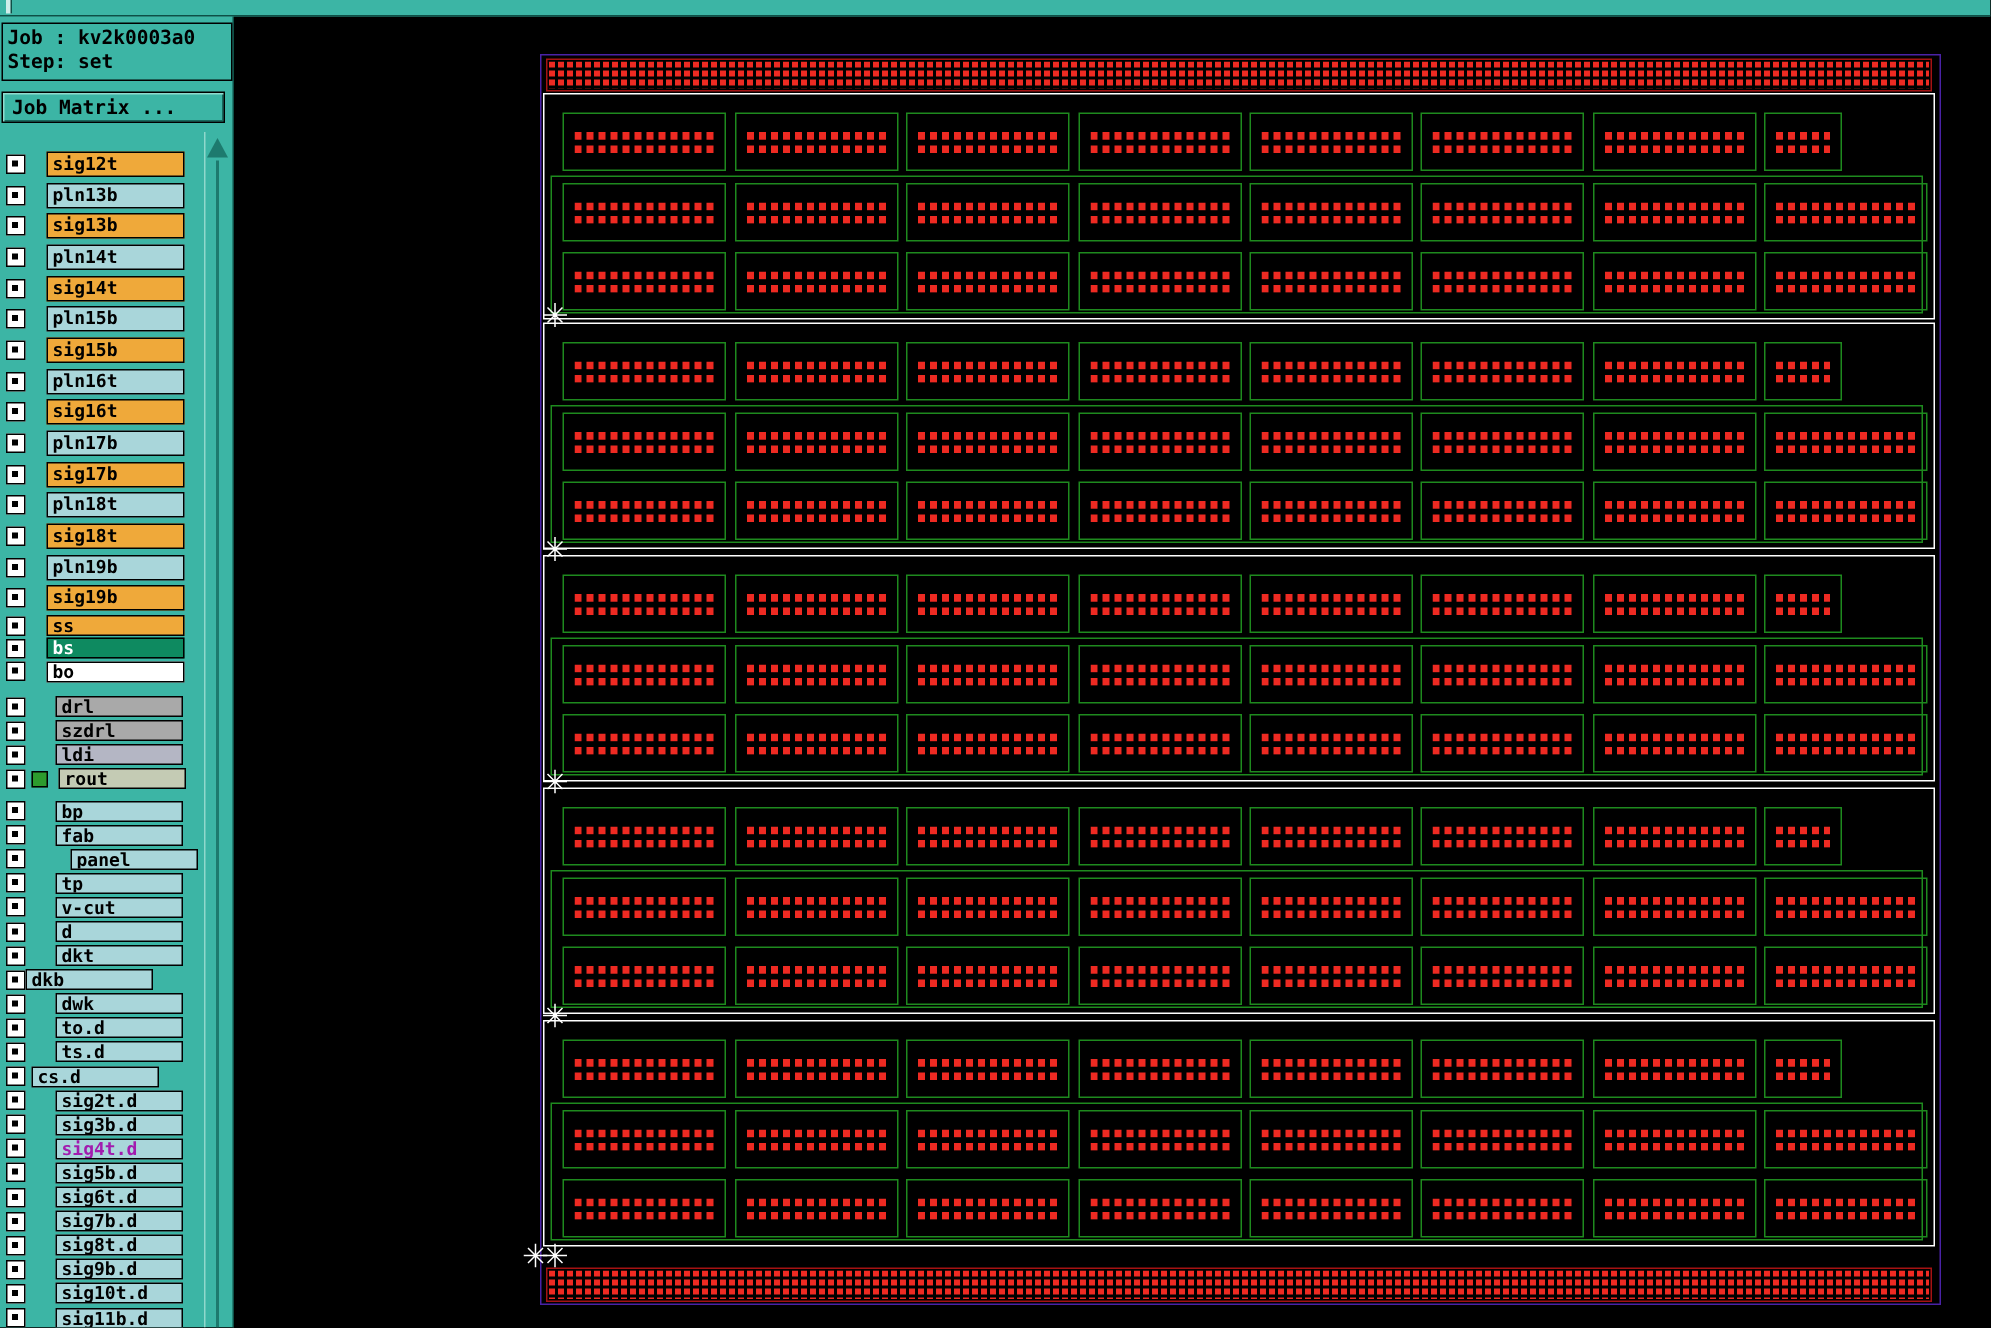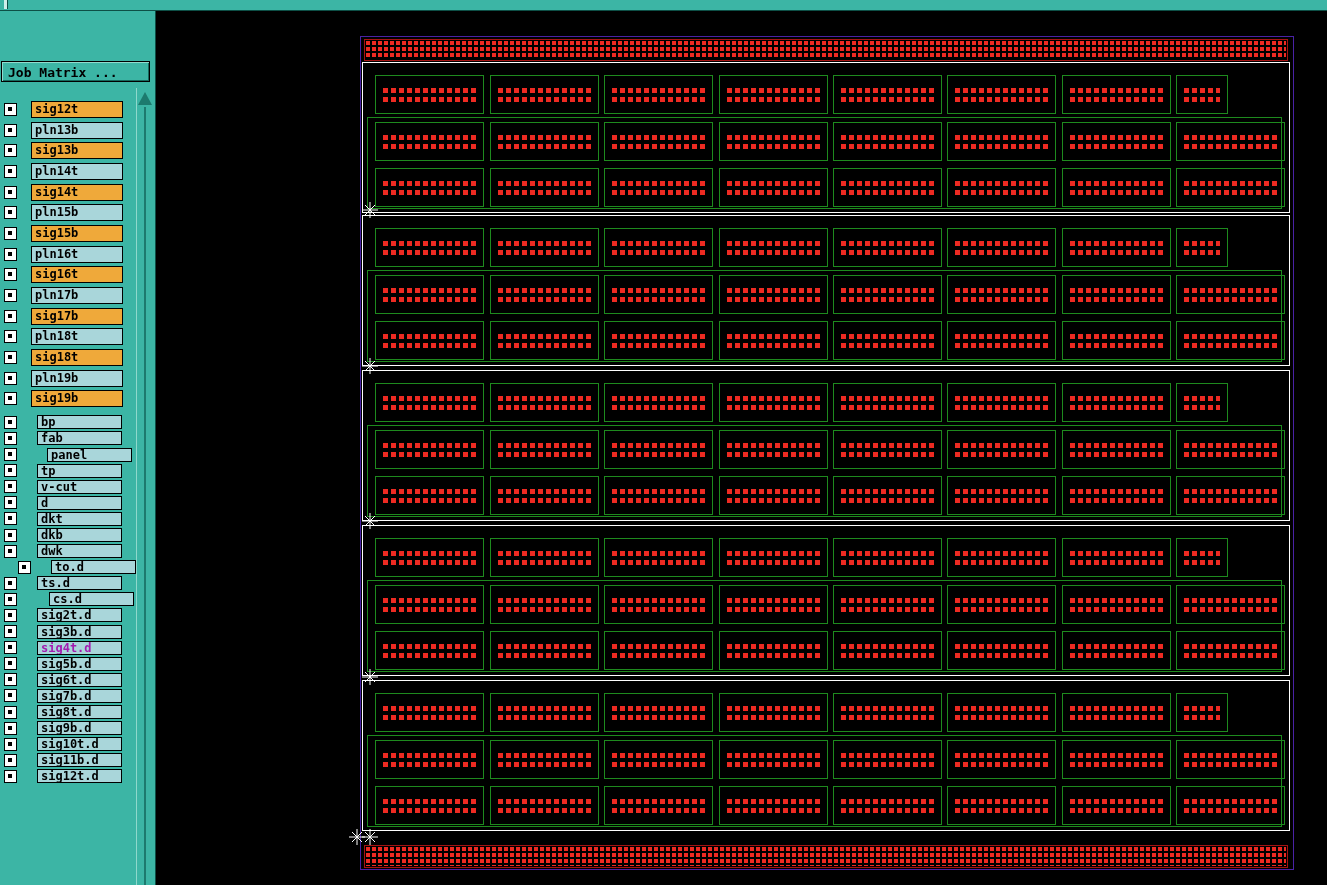--- a/index.html
+++ b/index.html
@@ -88,20 +88,24 @@
   .marker{position:absolute;width:16px;height:16px;}
 </style>
 </head>
 <body>
 
 <div class="titlebar">
   <div class="titlebar-handle"></div>
 </div>
 
 <div class="sidebar">
+  <div class="jobbox">
+    <div>Job : kv2k0003a0</div>
+    <div>Step: set</div>
+  </div>
   <div class="jobmatrix">Job Matrix ...</div>
   <div class="layer-list">
       <div style="margin-top: 11px;">
         <div class="layer-row" style="height: 20.7px;">
           <span class="cb"></span>
           <span class="layer-label" style="margin-left: 14px; width: 92px; height: 17px; line-height: 15px; background: rgb(239, 169, 58); color: rgb(0, 0, 0);">sig12t</span>
         </div>
         <div class="layer-row" style="height: 20.7px;">
           <span class="cb"></span>
           <span class="layer-label" style="margin-left: 14px; width: 92px; height: 17px; line-height: 15px; background: rgb(169, 214, 218); color: rgb(0, 0, 0);">pln13b</span>
@@ -152,20 +156,53 @@
         </div>
         <div class="layer-row" style="height: 20.7px;">
           <span class="cb"></span>
           <span class="layer-label" style="margin-left: 14px; width: 92px; height: 17px; line-height: 15px; background: rgb(169, 214, 218); color: rgb(0, 0, 0);">pln19b</span>
         </div>
         <div class="layer-row" style="height: 20.7px;">
           <span class="cb"></span>
           <span class="layer-label" style="margin-left: 14px; width: 92px; height: 17px; line-height: 15px; background: rgb(239, 169, 58); color: rgb(0, 0, 0);">sig19b</span>
         </div>
       </div>
+      <div style="margin-top: 0px;">
+        <div class="layer-row" style="height: 15.4px;">
+          <span class="cb"></span>
+          <span class="layer-label" style="margin-left: 14px; width: 92px; height: 14px; line-height: 12px; background: rgb(239, 169, 58); color: rgb(0, 0, 0);">ss</span>
+        </div>
+        <div class="layer-row" style="height: 15.4px;">
+          <span class="cb"></span>
+          <span class="layer-label" style="margin-left: 14px; width: 92px; height: 14px; line-height: 12px; background: rgb(14, 138, 96); color: rgb(255, 255, 255);">bs</span>
+        </div>
+        <div class="layer-row" style="height: 15.4px;">
+          <span class="cb"></span>
+          <span class="layer-label" style="margin-left: 14px; width: 92px; height: 14px; line-height: 12px; background: rgb(255, 255, 255); color: rgb(0, 0, 0);">bo</span>
+        </div>
+      </div>
+      <div style="margin-top: 8px;">
+        <div class="layer-row" style="height: 16px;">
+          <span class="cb"></span>
+          <span class="layer-label" style="margin-left: 20px; width: 85px; height: 14px; line-height: 12px; background: rgb(169, 169, 169); color: rgb(0, 0, 0);">drl</span>
+        </div>
+        <div class="layer-row" style="height: 16px;">
+          <span class="cb"></span>
+          <span class="layer-label" style="margin-left: 20px; width: 85px; height: 14px; line-height: 12px; background: rgb(169, 169, 169); color: rgb(0, 0, 0);">szdrl</span>
+        </div>
+        <div class="layer-row" style="height: 16px;">
+          <span class="cb"></span>
+          <span class="layer-label" style="margin-left: 20px; width: 85px; height: 14px; line-height: 12px; background: rgb(180, 182, 196); color: rgb(0, 0, 0);">ldi</span>
+        </div>
+        <div class="layer-row" style="height: 16px;">
+          <span class="cb"></span>
+          <span class="swatch" style="background: rgb(45, 155, 45);"></span>
+          <span class="layer-label" style="margin-left: 7px; width: 85px; height: 14px; line-height: 12px; background: rgb(196, 203, 180); color: rgb(0, 0, 0);">rout</span>
+        </div>
+      </div>
       <div style="margin-top: 5px;">
         <div class="layer-row" style="height: 16.1px;">
           <span class="cb"></span>
           <span class="layer-label" style="margin-left: 20px; width: 85px; height: 14px; line-height: 12px; background: rgb(169, 214, 218); color: rgb(0, 0, 0);">bp</span>
         </div>
         <div class="layer-row" style="height: 16.1px;">
           <span class="cb"></span>
           <span class="layer-label" style="margin-left: 20px; width: 85px; height: 14px; line-height: 12px; background: rgb(169, 214, 218); color: rgb(0, 0, 0);">fab</span>
         </div>
         <div class="layer-row" style="height: 16.1px; gap: 10px;">
@@ -183,37 +220,37 @@
         <div class="layer-row" style="height: 16.1px;">
           <span class="cb"></span>
           <span class="layer-label" style="margin-left: 20px; width: 85px; height: 14px; line-height: 12px; background: rgb(169, 214, 218); color: rgb(0, 0, 0);">d</span>
         </div>
         <div class="layer-row" style="height: 16.1px;">
           <span class="cb"></span>
           <span class="layer-label" style="margin-left: 20px; width: 85px; height: 14px; line-height: 12px; background: rgb(169, 214, 218); color: rgb(0, 0, 0);">dkt</span>
         </div>
         <div class="layer-row" style="height: 16.1px;">
           <span class="cb"></span>
-          <span class="layer-label" style="margin-left: 20px; width: 85px; height: 14px; line-height: 12px; background: rgb(169, 214, 218); color: rgb(0, 0, 0);">dkb</span>
+          <span class="layer-label" style="width: 85px; height: 14px; line-height: 12px; background: rgb(169, 214, 218); color: rgb(0, 0, 0);">dkb</span>
         </div>
         <div class="layer-row" style="height: 16.1px;">
           <span class="cb"></span>
           <span class="layer-label" style="margin-left: 20px; width: 85px; height: 14px; line-height: 12px; background: rgb(169, 214, 218); color: rgb(0, 0, 0);">dwk</span>
         </div>
-        <div class="layer-row" style="height: 16.1px; justify-content: flex-end;">
+        <div class="layer-row" style="height: 16.1px;">
           <span class="cb"></span>
           <span class="layer-label" style="margin-left: 20px; width: 85px; height: 14px; line-height: 12px; background: rgb(169, 214, 218); color: rgb(0, 0, 0);">to.d</span>
         </div>
         <div class="layer-row" style="height: 16.1px;">
           <span class="cb"></span>
           <span class="layer-label" style="margin-left: 20px; width: 85px; height: 14px; line-height: 12px; background: rgb(169, 214, 218); color: rgb(0, 0, 0);">ts.d</span>
         </div>
         <div class="layer-row" style="height: 16.1px;">
           <span class="cb"></span>
-          <span class="layer-label" style="margin-left: 32px; width: 85px; height: 14px; line-height: 12px; background: rgb(169, 214, 218); color: rgb(0, 0, 0);">cs.d</span>
+          <span class="layer-label" style="margin-left: 4px; width: 85px; height: 14px; line-height: 12px; background: rgb(169, 214, 218); color: rgb(0, 0, 0);">cs.d</span>
         </div>
         <div class="layer-row" style="height: 16.1px;">
           <span class="cb"></span>
           <span class="layer-label" style="margin-left: 20px; width: 85px; height: 14px; line-height: 12px; background: rgb(169, 214, 218); color: rgb(0, 0, 0);">sig2t.d</span>
         </div>
         <div class="layer-row" style="height: 16.1px;">
           <span class="cb"></span>
           <span class="layer-label" style="margin-left: 20px; width: 85px; height: 14px; line-height: 12px; background: rgb(169, 214, 218); color: rgb(0, 0, 0);">sig3b.d</span>
         </div>
         <div class="layer-row" style="height: 16.1px;">

